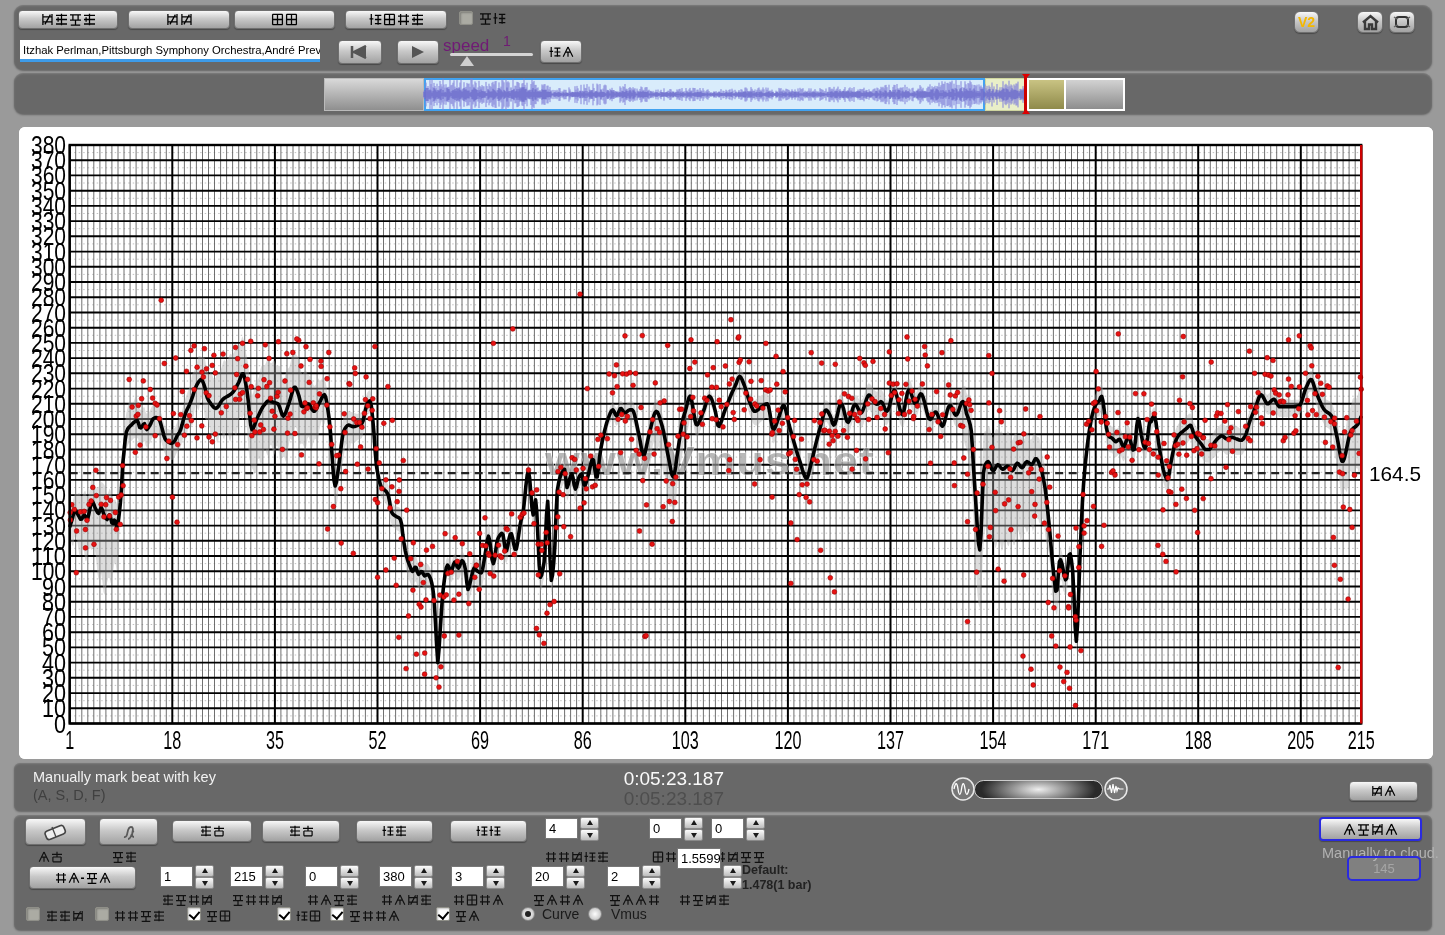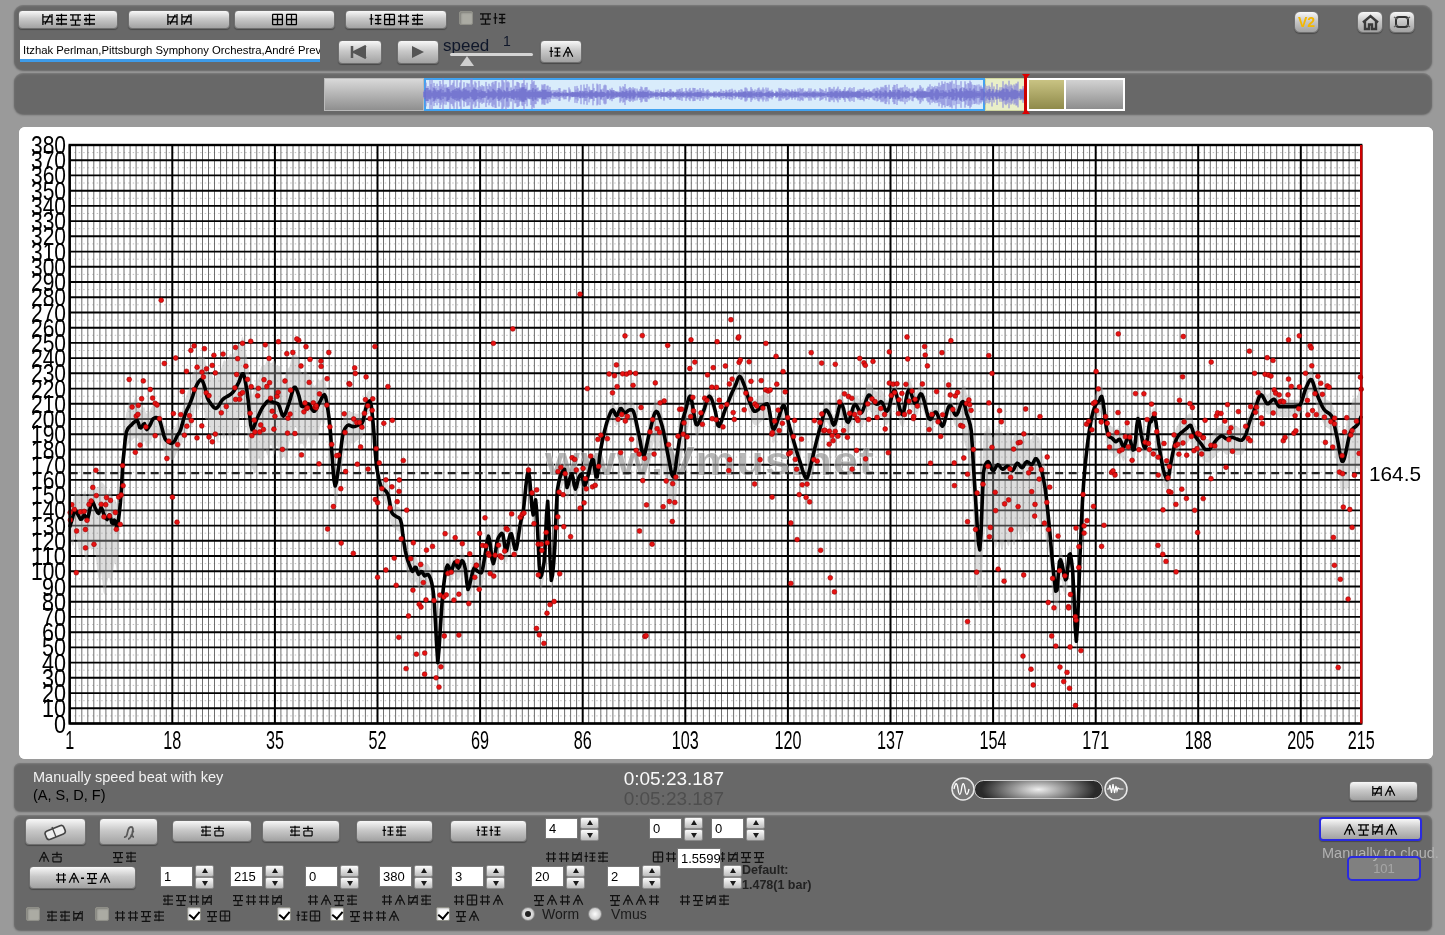--- a/index.html
+++ b/index.html
@@ -6,21 +6,21 @@
 .panel{position:absolute;background:#686868;border-radius:9px;box-shadow:inset 0 1px 2px rgba(255,255,255,.15), 0 1px 2px rgba(0,0,0,.35)}
 .b{position:absolute;background:linear-gradient(#f8f8f8,#c9c9c9 45%,#a2a2a2);border:1px solid #6f6f6f;border-radius:4px;display:flex;align-items:center;justify-content:center;box-shadow:0 1px 1px rgba(0,0,0,.3)}
 .inp{position:absolute;background:#fff;border:1px solid #777;height:21px;font-size:13px;color:#000;padding-left:3px;line-height:19px}
 .spb{position:absolute;width:19px;height:24px;display:flex;flex-direction:column}
 .sbu,.sbd{flex:1;background:linear-gradient(#fdfdfd,#bdbdbd);border:1px solid #8a8a8a;border-radius:2px;position:relative}
 .sbu:after{content:"";position:absolute;left:50%;top:50%;transform:translate(-50%,-58%);border-left:3.5px solid transparent;border-right:3.5px solid transparent;border-bottom:5px solid #1a1a1a}
 .sbd:after{content:"";position:absolute;left:50%;top:50%;transform:translate(-50%,-42%);border-left:3.5px solid transparent;border-right:3.5px solid transparent;border-top:5px solid #1a1a1a}
 .chk{position:absolute;width:14px;height:14px;background:#ababa3;border:1px solid #8f8f88;border-radius:2px;box-shadow:inset 1px 1px 2px rgba(0,0,0,.25)}
 .chk.on{background:#fff}
 .chk.on:after{content:"";position:absolute;left:3px;top:1px;width:5px;height:8px;border:solid #000;border-width:0 2.2px 2.2px 0;transform:rotate(40deg)}
-.wlab{position:absolute;color:#0f172a;font-size:15px}
+.wlab{position:absolute;color:#701a75;font-size:15px}
 </style></head>
 <body>
 
 <div class="panel" style="left:14px;top:5px;width:1418px;height:65px"></div>
 <div class="b" style="left:18px;top:10px;width:100px;height:19px;">
     <span style="display:inline-flex;gap:1px;align-items:center">
       <svg width="13" height="13" viewBox="0 0 13 13" style="display:inline-block;vertical-align:middle">
         <path d="M1.9 1.0L1.9 12.0M11.0 1.0L11.0 12.0M1.9 3.9L11.0 3.9M1.9 8.8L11.0 8.8M3.9 11.4L9.4 1.6" stroke="#000" stroke-width="1.27" fill="none"></path>
       </svg>
       <svg width="13" height="13" viewBox="0 0 13 13" style="display:inline-block;vertical-align:middle">
@@ -968,22 +968,22 @@
         <text x="1179.2" y="622" text-anchor="middle" textLength="27" lengthAdjust="spacingAndGlyphs">188</text>
         <text x="1281.8" y="622" text-anchor="middle" textLength="27" lengthAdjust="spacingAndGlyphs">205</text>
         <text x="1342.2" y="622" text-anchor="middle" textLength="27" lengthAdjust="spacingAndGlyphs">215</text>
       </g>
 <text x="1350" y="354" font-size="21" fill="#000" textLength="52" lengthAdjust="spacingAndGlyphs" font-family="Liberation Sans,sans-serif">164.5</text>
 <rect x="50.7" y="18" width="1291.5" height="578.5" fill="none" stroke="#000" stroke-width="2.4"></rect>
 <path d="M1342.2 18V596.5" stroke="#cc0000" stroke-width="2.4" fill="none"></path>
 </svg></div>
 
 <div class="panel" style="left:14px;top:763px;width:1418px;height:48px;border-radius:6px"></div>
-<div class="wlab" style="left:33px;top:769px;font-size:14.5px;color:#f2f2f2">Manually speed beat with key</div>
-<div class="wlab" style="left:33px;top:787px;font-size:14.5px;color:#000000">(A, S, D, F)</div>
+<div class="wlab" style="left:33px;top:769px;font-size:14.5px;color:#f2f2f2">Manually mark beat with key</div>
+<div class="wlab" style="left:33px;top:787px;font-size:14.5px;color:#404040">(A, S, D, F)</div>
 <div style="position:absolute;left:614px;top:768px;width:110px;text-align:right;font-size:19px;color:#fafafa">0:05:23.187</div>
 <div style="position:absolute;left:614px;top:788px;width:110px;text-align:right;font-size:19px;color:#4e4e4e">0:05:23.187</div>
 <svg style="position:absolute;left:951px;top:777px" width="24" height="24">
     <circle cx="12" cy="12" r="11" fill="#777" stroke="#e8e8e8" stroke-width="1.5"></circle>
     <path d="M3 12c1.5-7 3-7 4 0s2.5 7 3.5 0 2.5-7 3.5 0 2.5 7 4 0" fill="none" stroke="#fff" stroke-width="1.3"></path>
   </svg>
 <div style="position:absolute;left:974px;top:780px;width:129px;height:19px;border-radius:10px;border:1px solid #ccc;background:radial-gradient(ellipse 50% 120% at 50% 50%, #efefef, #2a2a2a 90%)"></div>
 <svg style="position:absolute;left:1104px;top:777px" width="24" height="24">
     <circle cx="12" cy="12" r="11" fill="#777" stroke="#e8e8e8" stroke-width="1.5"></circle>
     <path d="M3 12h2l1-4 1.5 8 1.5-9 1.5 9 1.5-7 1 5 1-3 1.5 1h4" fill="none" stroke="#fff" stroke-width="1.2"></path>
@@ -1361,32 +1361,32 @@
 <div style="position:absolute;left:455px;top:908px"><span style="display:inline-flex;gap:1px;align-items:center">
       <svg width="12" height="12" viewBox="0 0 12 12" style="display:inline-block;vertical-align:middle">
         <path d="M1.0 1.7L11.0 1.7M3.6 1.7L3.6 6.6M8.4 1.7L8.4 6.6M1.0 6.6L11.0 6.6M6.0 6.6L6.0 11.3M1.7 11.3L10.3 11.3" stroke="#111" stroke-width="1.18" fill="none"></path>
       </svg>
       <svg width="12" height="12" viewBox="0 0 12 12" style="display:inline-block;vertical-align:middle">
         <path d="M1.2 10.8L6.0 1.0M6.0 1.0L10.8 10.8M3.6 6.2L8.4 6.2M6.0 6.2L6.0 10.8" stroke="#111" stroke-width="1.18" fill="none"></path>
       </svg>
     </span></div>
 <div style="position:absolute;left:521px;top:907px;width:14px;height:14px;border-radius:50%;background:radial-gradient(#fdfdfd,#b5b5b5);border:1px solid #888"></div>
 <div style="position:absolute;left:525px;top:911px;width:6px;height:6px;border-radius:50%;background:#222"></div>
-<div style="position:absolute;left:542px;top:906px;font-size:14px;color:#1a1a1a">Worm</div>
+<div style="position:absolute;left:542px;top:906px;font-size:14px;color:#1a1a1a">Curve</div>
 <div style="position:absolute;left:588px;top:907px;width:14px;height:14px;border-radius:50%;background:radial-gradient(#fdfdfd,#b5b5b5);border:1px solid #888"></div>
 <div style="position:absolute;left:611px;top:906px;font-size:14px;color:#1a1a1a">Vmus</div>
 <div class="b" style="left:1319px;top:817px;width:103px;height:24px;border:2px solid #2a2ae0;border-radius:4px">
     <span style="display:inline-flex;gap:1.15px;align-items:center">
       <svg width="13" height="13" viewBox="0 0 13 13" style="display:inline-block;vertical-align:middle">
         <path d="M1.3 11.7L6.5 1.0M6.5 1.0L11.7 11.7M3.9 6.8L9.1 6.8M6.5 6.8L6.5 11.7" stroke="#000" stroke-width="1.27" fill="none"></path>
       </svg>
       <svg width="13" height="13" viewBox="0 0 13 13" style="display:inline-block;vertical-align:middle">
         <path d="M1.0 1.8L12.0 1.8M3.9 1.8L3.9 7.2M9.1 1.8L9.1 7.2M1.0 7.2L12.0 7.2M6.5 7.2L6.5 12.2M1.8 12.2L11.2 12.2" stroke="#000" stroke-width="1.27" fill="none"></path>
       </svg>
       <svg width="13" height="13" viewBox="0 0 13 13" style="display:inline-block;vertical-align:middle">
         <path d="M1.9 1.0L1.9 12.0M11.0 1.0L11.0 12.0M1.9 3.9L11.0 3.9M1.9 8.8L11.0 8.8M3.9 11.4L9.4 1.6" stroke="#000" stroke-width="1.27" fill="none"></path>
       </svg>
       <svg width="13" height="13" viewBox="0 0 13 13" style="display:inline-block;vertical-align:middle">
         <path d="M1.3 11.7L6.5 1.0M6.5 1.0L11.7 11.7M3.9 6.8L9.1 6.8M6.5 6.8L6.5 11.7" stroke="#000" stroke-width="1.27" fill="none"></path>
       </svg>
     </span>
   </div>
 <div style="position:absolute;left:1322px;top:845px;font-size:14.5px;color:#b2b2b2">Manually to cloud.</div>
-<div style="position:absolute;left:1347px;top:856px;width:74px;height:25px;border:2px solid #2a2ae0;border-radius:5px;background:rgba(200,200,200,0.25);color:rgba(225,225,225,0.38);font-size:13px;text-align:center;line-height:22px">101</div>
+<div style="position:absolute;left:1347px;top:856px;width:74px;height:25px;border:2px solid #2a2ae0;border-radius:5px;background:rgba(200,200,200,0.25);color:rgba(225,225,225,0.38);font-size:13px;text-align:center;line-height:22px">145</div>
 </body></html>

